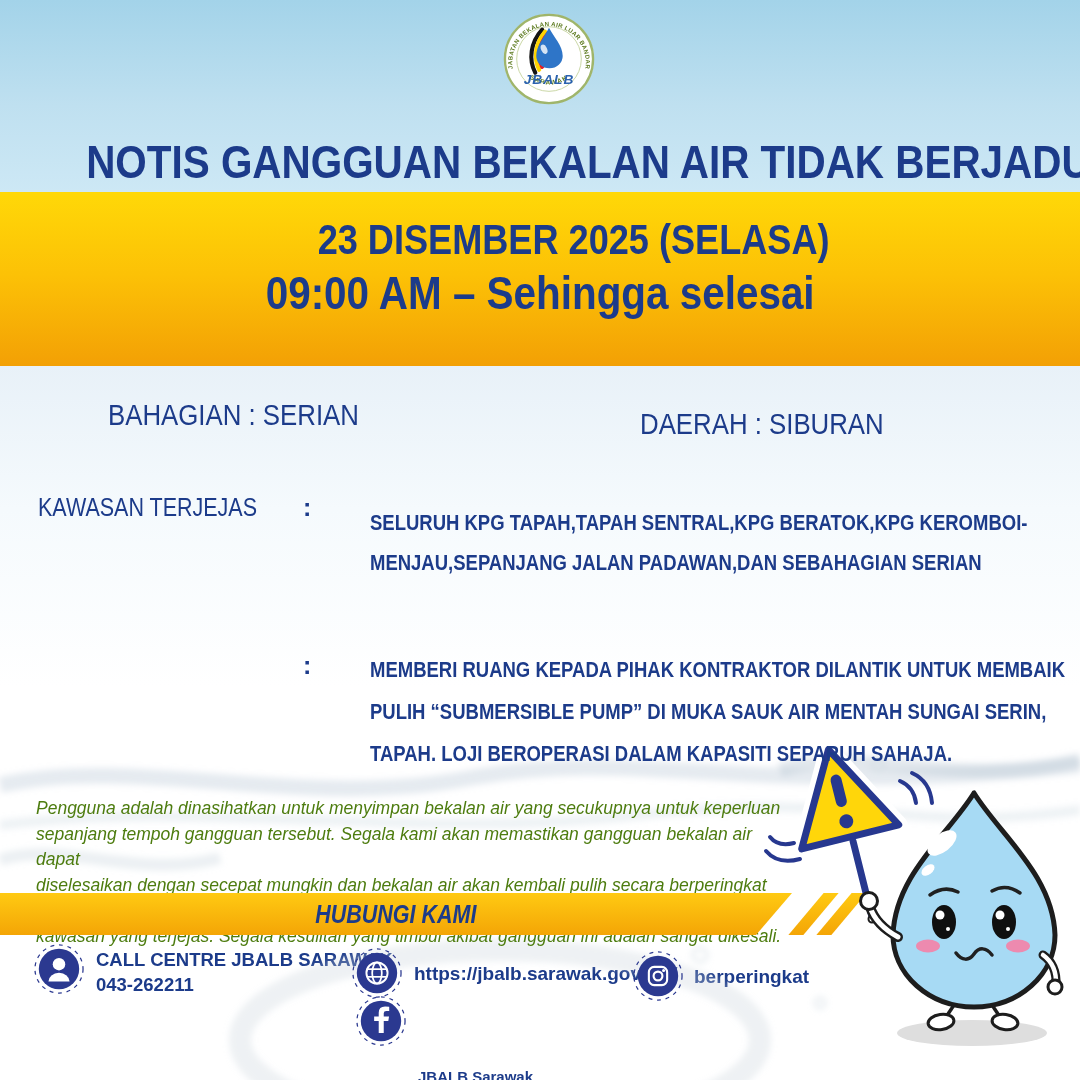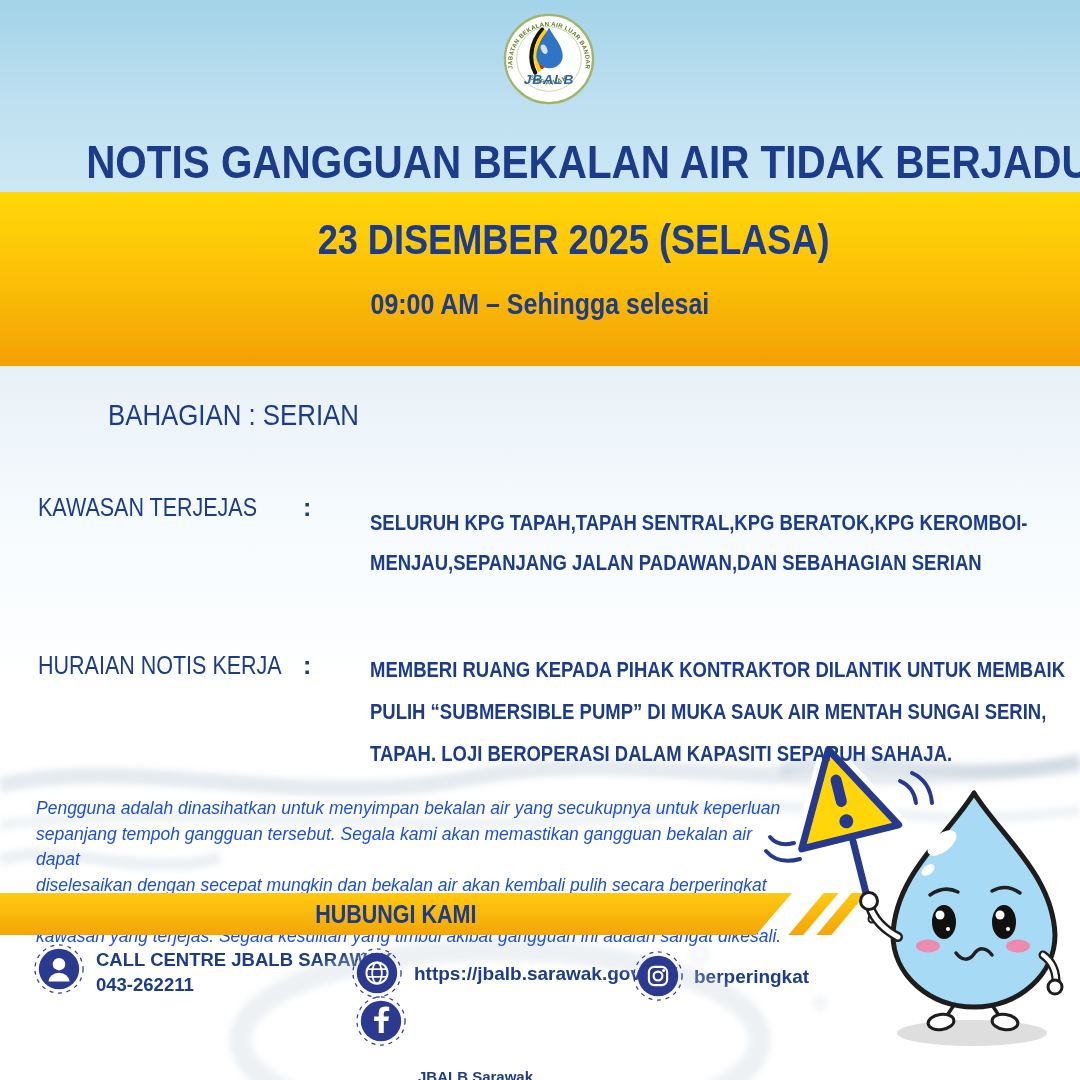--- a/index.html
+++ b/index.html
@@ -13,39 +13,39 @@
   
   .header{left:0;top:0;width:1080px;height:192px;z-index:2;
           background:linear-gradient(180deg,#a3d3e9 0%,#bfe0f0 55%,#cde8f5 100%);}
   .logo{left:502px;top:12px;width:94px;height:94px;z-index:3;}
   .title{left:0;top:134px;width:1080px;text-align:center;font-size:47px;font-weight:700;z-index:3;}
 
   
   .band{left:0;top:192px;width:1080px;height:174px;z-index:2;
         background:linear-gradient(180deg,#ffd808 0%,#fcc106 48%,#f3a005 100%);}
   .date-line{left:0;top:216px;width:1080px;text-align:center;font-size:42px;font-weight:700;z-index:3;padding-left:34px;}
-  .time-line{left:0;top:288px;width:1080px;text-align:center;font-size:29px;font-weight:700;z-index:3;}
+  .time-line{left:0;top:265px;width:1080px;text-align:center;font-size:47px;font-weight:700;z-index:3;}
 
   
   .bodybg{left:0;top:366px;width:1080px;height:714px;z-index:0;
           background:linear-gradient(180deg,#e8f1f8 0%,#f5fafd 20%,#ffffff 45%);}
 
   .region{font-size:30px;font-weight:400;z-index:4;}
   .row-label{font-size:25px;font-weight:400;z-index:4;}
   .row-colon{font-size:25px;font-weight:700;z-index:4;}
   .detail{font-size:21.5px;font-weight:700;z-index:6;}
   .detail div{white-space:nowrap;}
 
-  .advisory{left:36px;top:796px;width:748px;z-index:4;color:#1d4ed8;
+  .advisory{left:36px;top:796px;width:748px;z-index:4;color:#4d7c0f;
             font-style:italic;font-size:17.5px;line-height:25.5px;font-weight:500;}
 
   
   .hk-band{left:0;top:893px;width:792px;height:42px;z-index:4;
            background:linear-gradient(180deg,#ffca12 0%,#f4a506 100%);
-           clip-path:polygon(0 0,100% 0,calc(100% - 36px) 100%,0 100%);}
+           clip-path:polygon(0 0,100% 0,calc(100% - 36px) 100%,0 100%);font-style:italic;}
   .hk-text{width:100%;text-align:center;line-height:42px;font-size:25px;font-weight:700;}
   .stripe{top:893px;width:15px;height:42px;z-index:4;transform:skewX(-40deg);
           background:linear-gradient(180deg,#ffca12 0%,#f4a506 100%);}
 
   
   .contact-item{z-index:5;}
   .c-text{font-size:18.5px;font-weight:700;line-height:25px;white-space:nowrap;}
   .texture{z-index:1;}
   .mascot{z-index:5;}
 </style>
@@ -110,33 +110,33 @@
       <circle cx="700" cy="215" r="7" fill="none" stroke="#c9d4dd" stroke-width="2.5" opacity=".55"></circle>
       <circle cx="820" cy="263" r="5" fill="none" stroke="#c9d4dd" stroke-width="2.5" opacity=".55"></circle>
       <circle cx="755" cy="165" r="4" fill="none" stroke="#c9d4dd" stroke-width="2" opacity=".55"></circle>
       <circle cx="1040" cy="200" r="6" fill="none" stroke="#c9d4dd" stroke-width="2.5" opacity=".55"></circle>
     </g>
   </svg>
 
   <div class="abs region navy" style="left:108px;top:398px">
     <span class="cond">BAHAGIAN : SERIAN</span>
   </div>
+  <div class="abs region navy" style="left:640px;top:407px">
+    <span class="cond">DAERAH : SIBURAN</span>
+  </div>
 
   <div class="abs row-label navy" style="left:38px;top:493px">
     <span class="cond">KAWASAN TERJEJAS</span>
   </div>
   <div class="abs row-colon navy" style="left:303px;top:493px">:</div>
   <div class="abs detail navy" style="left:370px;top:503px;line-height:40px">
     <div><span class="cond">SELURUH KPG TAPAH,TAPAH SENTRAL,KPG BERATOK,KPG KEROMBOI-</span></div>
     <div><span class="cond">MENJAU,SEPANJANG JALAN PADAWAN,DAN SEBAHAGIAN SERIAN</span></div>
   </div>
 
-  <div class="abs row-label navy" style="left:38px;top:651px">
-    <span class="cond">HURAIAN NOTIS KERJA</span>
-  </div>
   <div class="abs row-colon navy" style="left:303px;top:651px">:</div>
   <div class="abs detail navy" style="left:370px;top:649px;line-height:42px">
     <div><span class="cond">MEMBERI RUANG KEPADA PIHAK KONTRAKTOR DILANTIK UNTUK MEMBAIK</span></div>
     <div><span class="cond">PULIH “SUBMERSIBLE PUMP” DI MUKA SAUK AIR MENTAH SUNGAI SERIN,</span></div>
     <div><span class="cond">TAPAH. LOJI BEROPERASI DALAM KAPASITI SEPARUH SAHAJA.</span></div>
   </div>
 
   <div class="abs advisory">
     <div>Pengguna adalah dinasihatkan untuk menyimpan bekalan air yang secukupnya untuk keperluan</div>
     <div>sepanjang tempoh gangguan tersebut. Segala kami akan memastikan gangguan bekalan air dapat</div>

